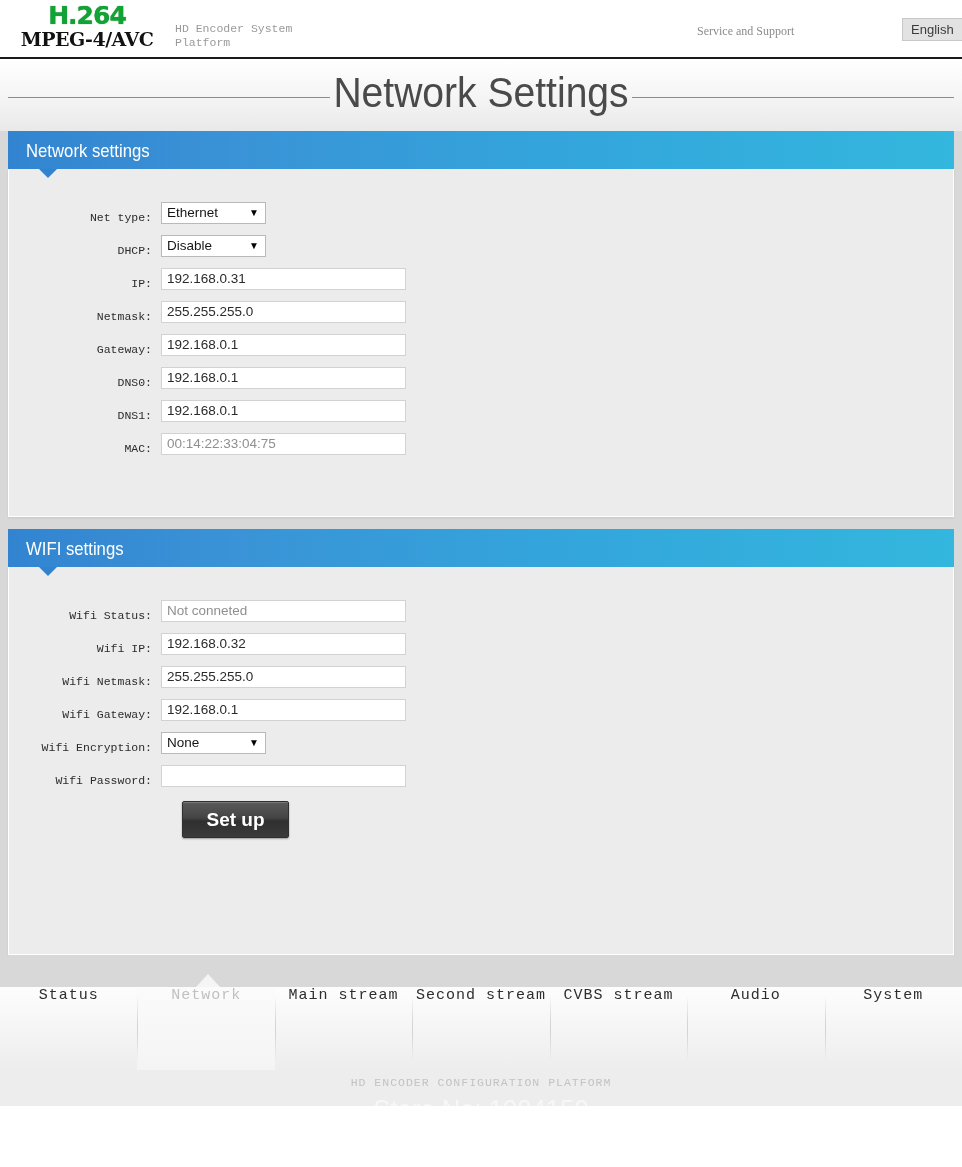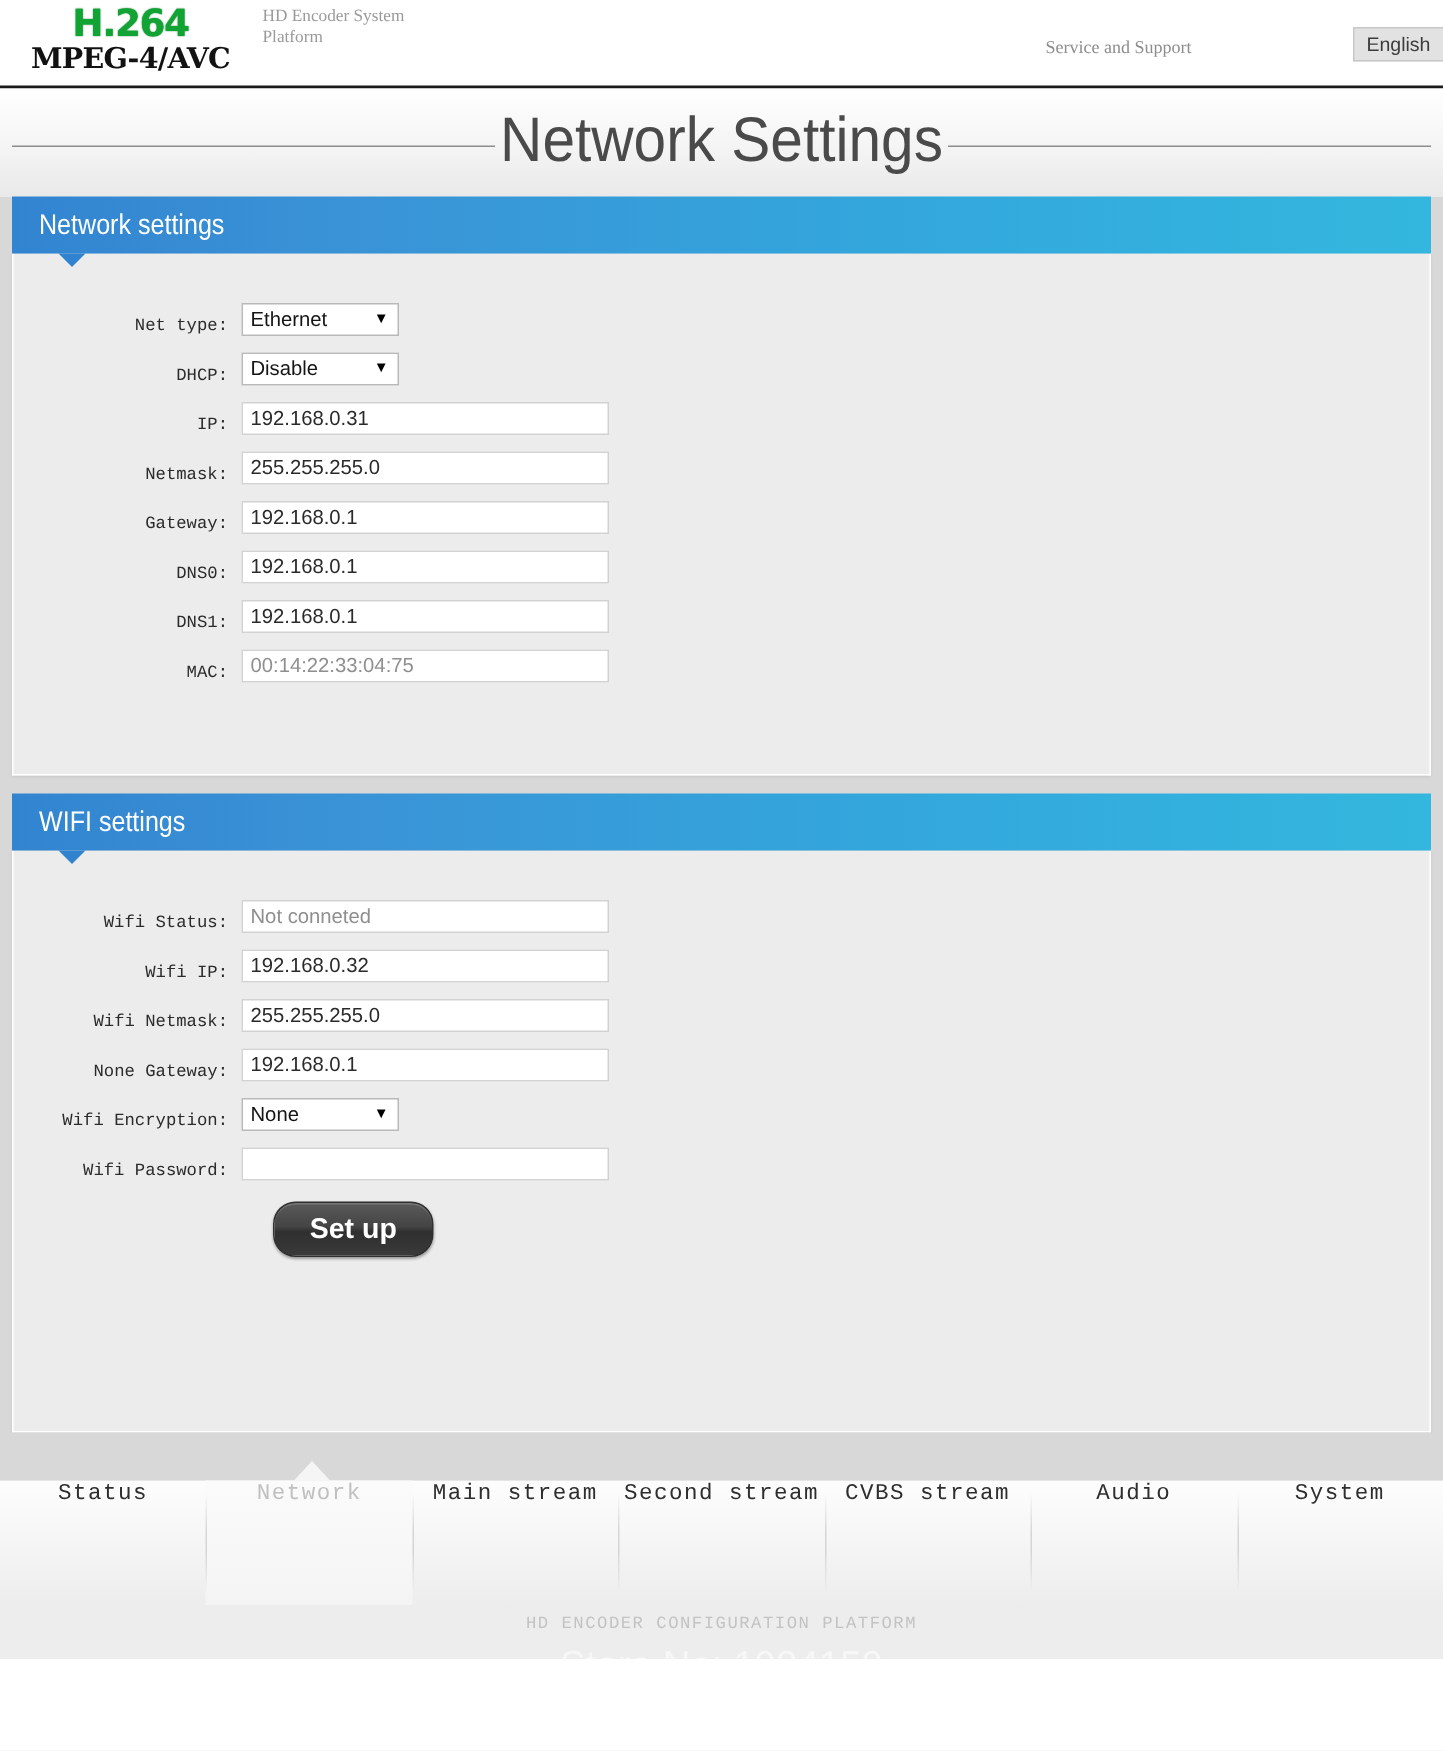--- a/index.html
+++ b/index.html
@@ -45,22 +45,22 @@
     font-weight: bold;
     font-size: 19px;
     color: #121212;
     display: block;
     margin-top: 2px;
     letter-spacing: -0.5px;
   }
   .header-sub {
     position: absolute;
     left: 175px;
-    top: 4px;
-    font-family: Liberation Serif, serif;
+    top: 22px;
+    font-family: Liberation Mono, monospace;
     font-size: 11.5px;
     color: #9a9a9a;
     line-height: 14px;
     width: 130px;
   }
   .header-service {
     position: absolute;
     left: 697px;
     top: 24px;
     font-family: Liberation Serif, serif;
@@ -209,21 +209,21 @@
 
   
   #network-panel .panel-body { height: 347px; }
   #wifi-panel .panel-body { height: 387px; }
 
   .setup-btn {
     margin: 14px 0 0 173px;
     width: 107px;
     height: 37px;
     border: 1px solid #2f2f2f;
-    border-radius: 15px;
+    border-radius: 2px;
     background: linear-gradient(to bottom, #5a5a5a 0%, #444444 45%, #2f2f2f 55%, #3a3a3a 100%);
     color: #ffffff;
     font-family: "Liberation Sans", sans-serif;
     font-size: 19px;
     font-weight: bold;
     text-align: center;
     line-height: 35px;
     box-shadow: 0 1px 2px rgba(0,0,0,0.35), inset 0 1px 0 rgba(255,255,255,0.18);
     cursor: pointer;
     box-sizing: border-box;
@@ -381,21 +381,21 @@
           </div>
           <div class="row">
             <div class="row-label">Wifi IP:</div>
             <div class="field-input">192.168.0.32</div>
           </div>
           <div class="row">
             <div class="row-label">Wifi Netmask:</div>
             <div class="field-input">255.255.255.0</div>
           </div>
           <div class="row">
-            <div class="row-label">None Gateway:</div>
+            <div class="row-label">Wifi Gateway:</div>
             <div class="field-input">192.168.0.1</div>
           </div>
           <div class="row">
             <div class="row-label">Wifi Encryption:</div>
             <div class="field-select"><span>None</span><span class="caret">▼</span></div>
           </div>
           <div class="row">
             <div class="row-label">Wifi Password:</div>
             <div class="field-input"></div>
           </div>

